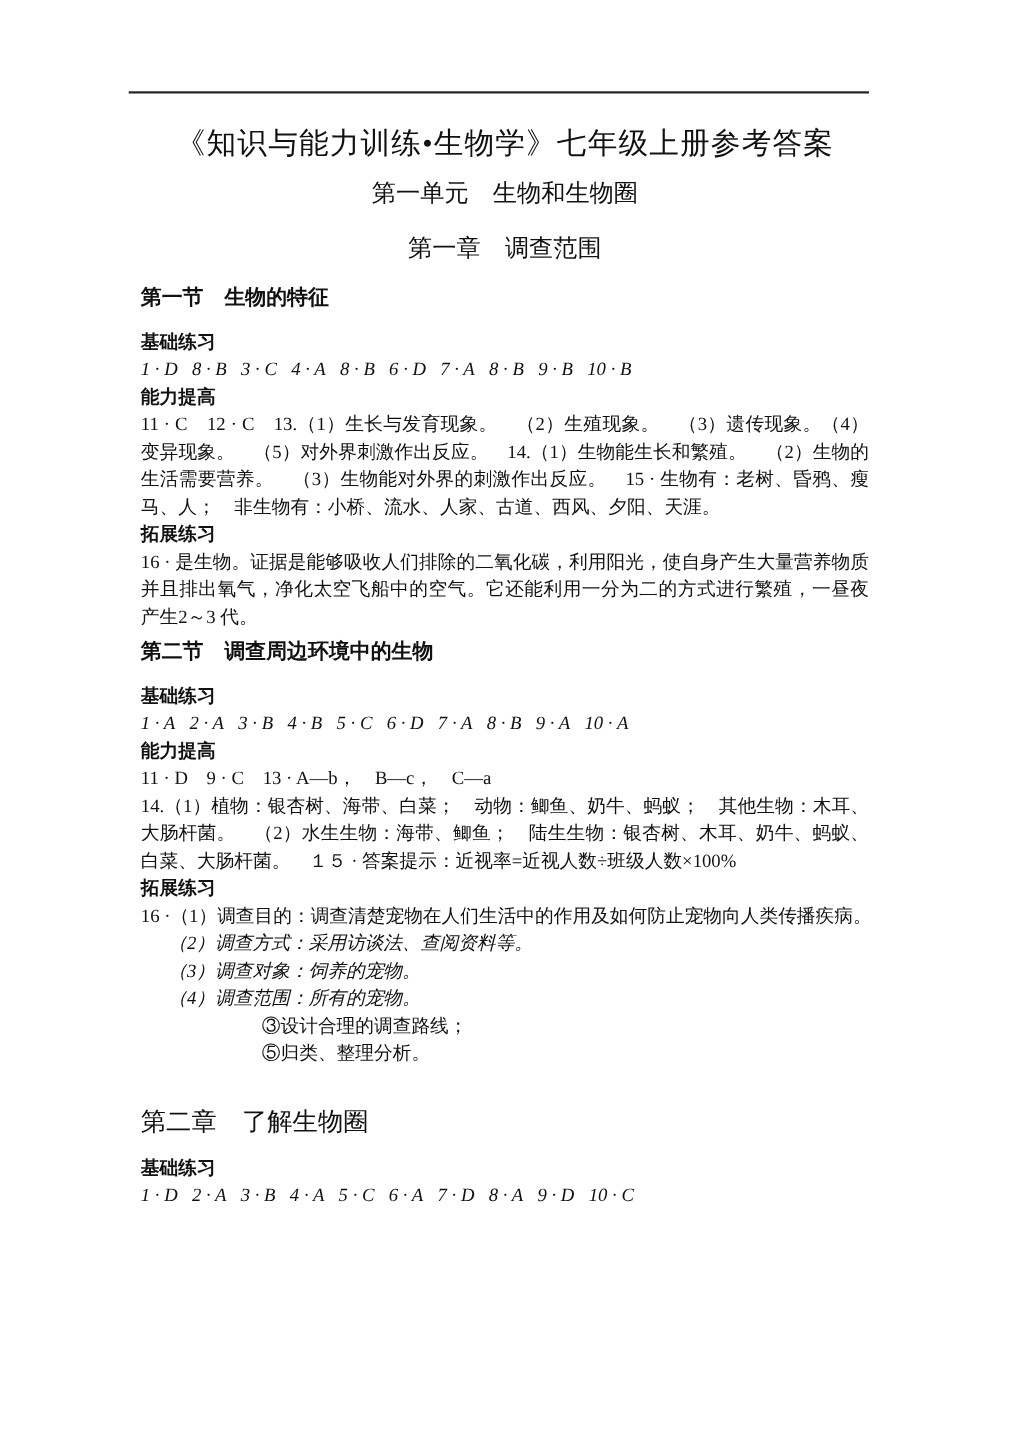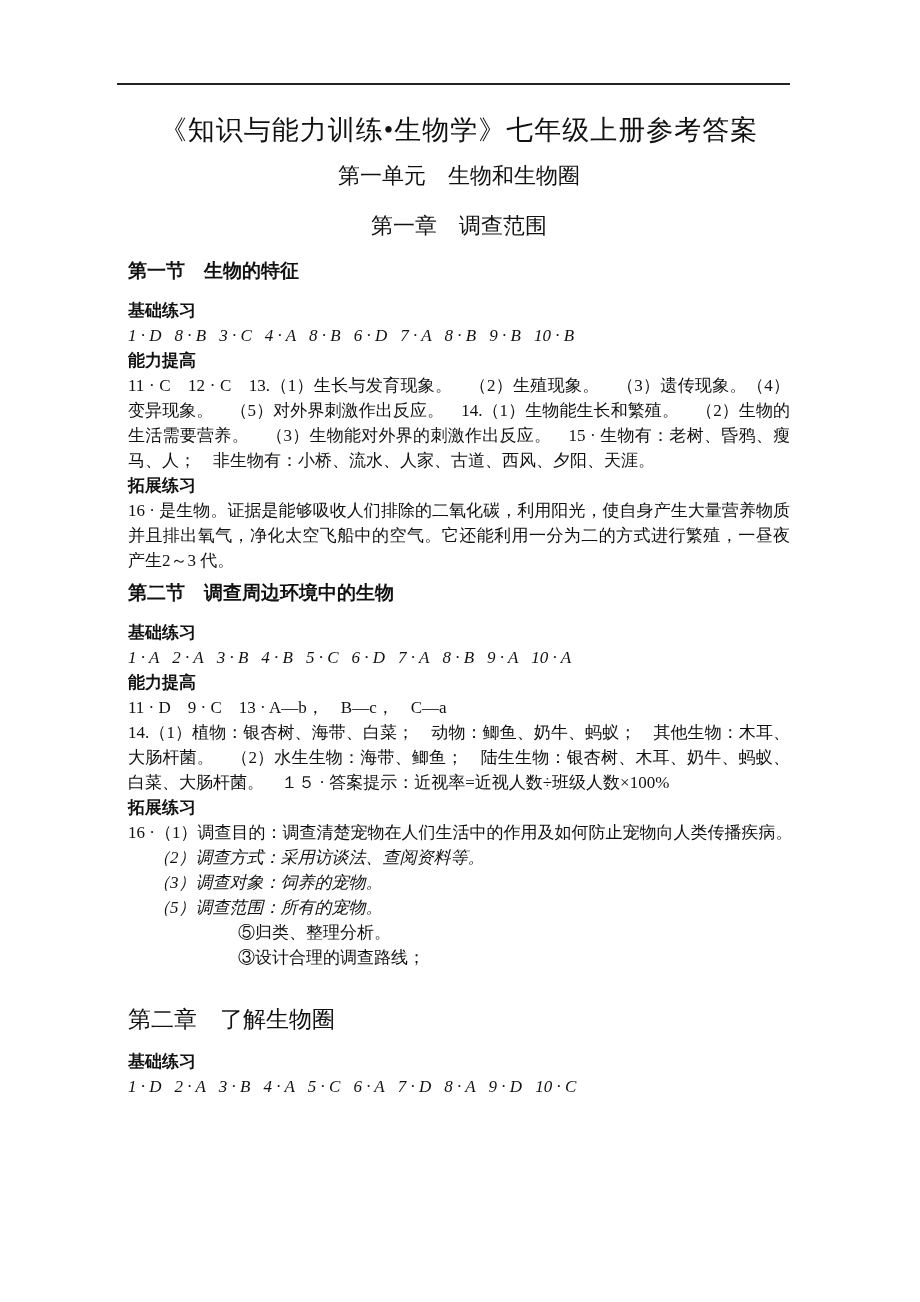--- a/index.html
+++ b/index.html
@@ -142,23 +142,23 @@
         <span>9 · A</span>
         <span>10 · A</span>
       </div>
     <div class="ex-label">能力提高</div>
     <div class="line">11 · D　9 · C　13 · A—b，　B—c，　C—a</div>
     <p class="para">14.（1）植物：银杏树、海带、白菜；　动物：鲫鱼、奶牛、蚂蚁；　其他生物：木耳、大肠杆菌。　（2）水生生物：海带、鲫鱼；　陆生生物：银杏树、木耳、奶牛、蚂蚁、白菜、大肠杆菌。　１５ · 答案提示：近视率=近视人数÷班级人数×100%</p>
     <div class="ex-label">拓展练习</div>
     <div class="line">16 ·（1）调查目的：调查清楚宠物在人们生活中的作用及如何防止宠物向人类传播疾病。</div>
     <div class="line ind1">（2）调查方式：采用访谈法、查阅资料等。</div>
     <div class="line ind1">（3）调查对象：饲养的宠物。</div>
-    <div class="line ind1">（5）调查范围：所有的宠物。</div>
+    <div class="line ind1">（4）调查范围：所有的宠物。</div>
+    <div class="line ind2">③设计合理的调查路线；</div>
     <div class="line ind2">⑤归类、整理分析。</div>
-    <div class="line ind2">③设计合理的调查路线；</div>
 
     <div class="h-chapter2">第二章　了解生物圈</div>
     <div class="ex-label after-heading">基础练习</div>
     <div class="answers">
         <span>1 · D</span>
         <span>2 · A</span>
         <span>3 · B</span>
         <span>4 · A</span>
         <span>5 · C</span>
         <span>6 · A</span>

